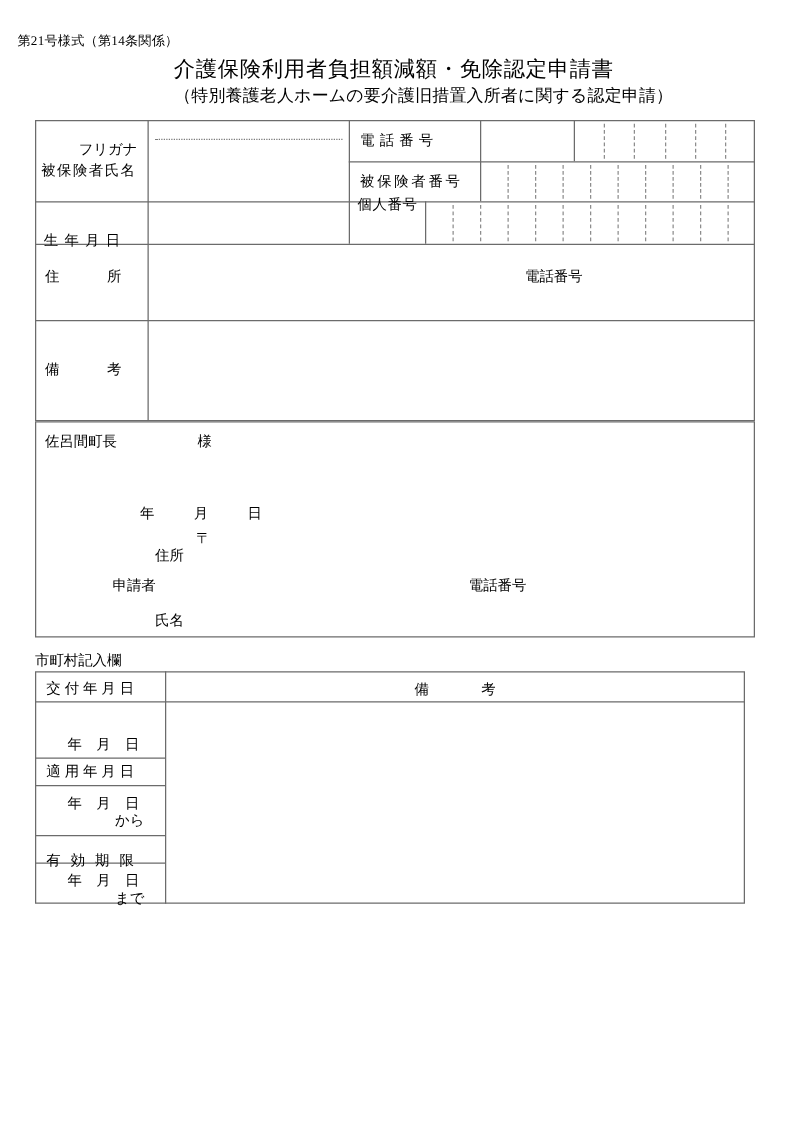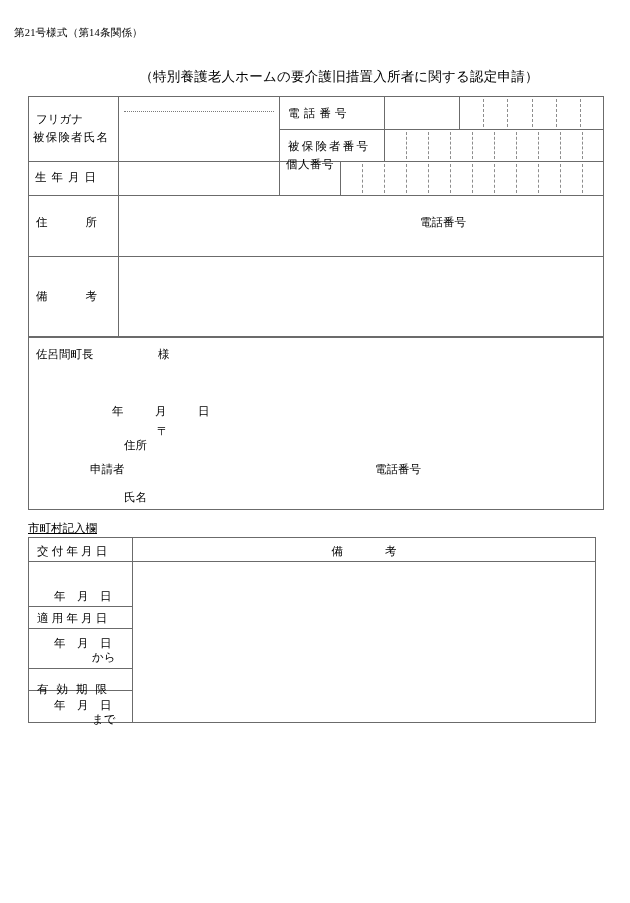--- a/index.html
+++ b/index.html
@@ -81,20 +81,21 @@
   }
 
   .lbl {
     position: absolute;
     font-size: 11.5px;
     white-space: nowrap;
     line-height: 1.35;
   }
   .lbl-sp {
     letter-spacing: 5px;
+    margin-top: 16px;
   }
   
   .spread {
     position: absolute;
     display: flex;
     justify-content: space-between;
     font-size: 11.5px;
     white-space: nowrap;
   }
   .center-lbl {
@@ -113,47 +114,47 @@
   }
   .stmt-body {
     font-size: 11.3px;
     letter-spacing: 0.1px;
   }
 
   .section-label {
     position: absolute;
     font-size: 11.5px;
     white-space: nowrap;
-    text-decoration: underline;
   }
 </style>
 </head>
 <body>
 
 <div class="page">
 
   <div class="form-no">第21号様式（第14条関係）</div>
+  <div class="title-main">介護保険利用者負担額減額・免除認定申請書</div>
   <div class="title-sub">（特別養護老人ホームの要介護旧措置入所者に関する認定申請）</div>
 
   <div class="frame" style="left:28px; top:96px; width:576px; height:241px;"></div>
 
   <div class="vline" style="left:118px; top:96px; height:241px;"></div>
   <div class="vline" style="left:279px; top:96px; height:99px;"></div>
   <div class="vline" style="left:384px; top:96px; height:65px;"></div>
   <div class="vline" style="left:340px; top:161px; height:34px;"></div>
   <div class="vline" style="left:459px; top:96px; height:33px;"></div>
 
   <div class="hline" style="left:28px; top:161px; width:576px;"></div>
   <div class="hline" style="left:28px; top:195px; width:576px;"></div>
   <div class="hline" style="left:28px; top:256px; width:576px;"></div>
   <div class="hline" style="left:279px; top:129px; width:325px;"></div>
 
   <div class="dotline" style="left:124px; top:111px; width:150px;"></div>
 
-  <div class="spread" style="left:36px; top:112px; width:74px;">
+  <div class="spread" style="left:36px; top:112px; width:74px;justify-content:flex-end;">
     <span>フリガナ</span>
   </div>
   <div class="lbl" style="left:33px; top:130px; letter-spacing:1.2px;">被保険者氏名</div>
   <div class="lbl lbl-sp" style="left:35px; top:170px;">生年月日</div>
   <div class="lbl" style="left:36px; top:215px; letter-spacing:38px;">住所</div>
   <div class="lbl" style="left:36px; top:289px; letter-spacing:38px;">備考</div>
 
   <div class="lbl" style="left:288px; top:106px; letter-spacing:4.2px;">電話番号</div>
   <div class="lbl" style="left:288px; top:139px; letter-spacing:2.2px;">被保険者番号</div>
   <div class="lbl" style="left:286px; top:157px; letter-spacing:0.5px;">個人番号</div>

